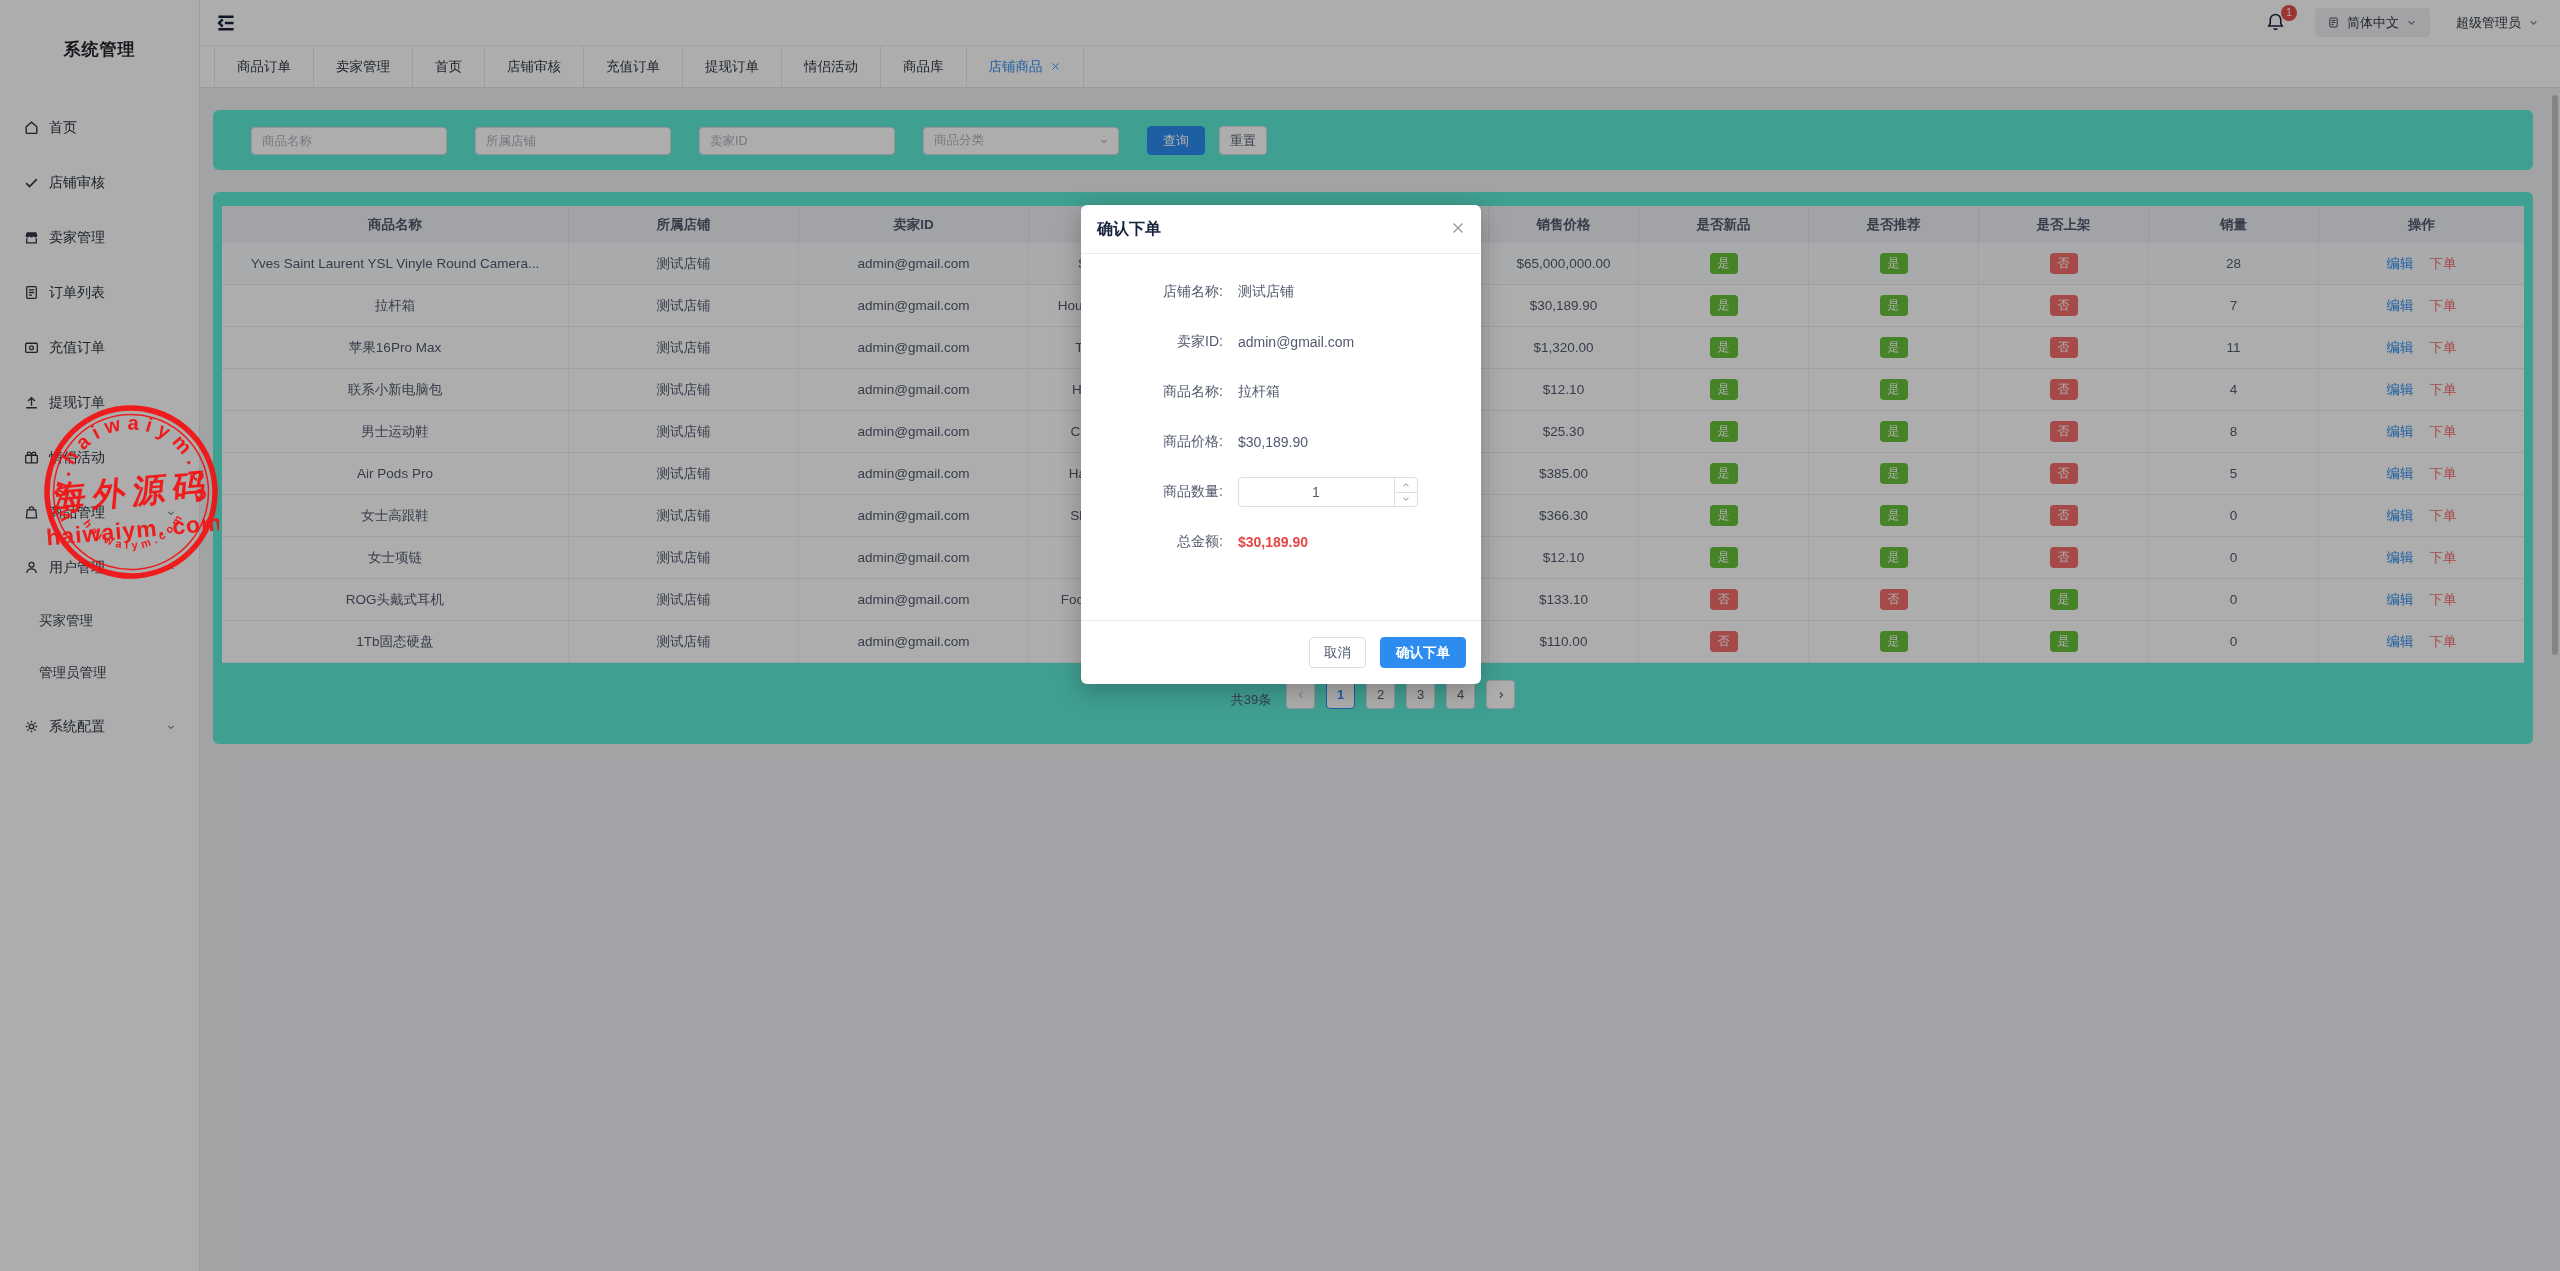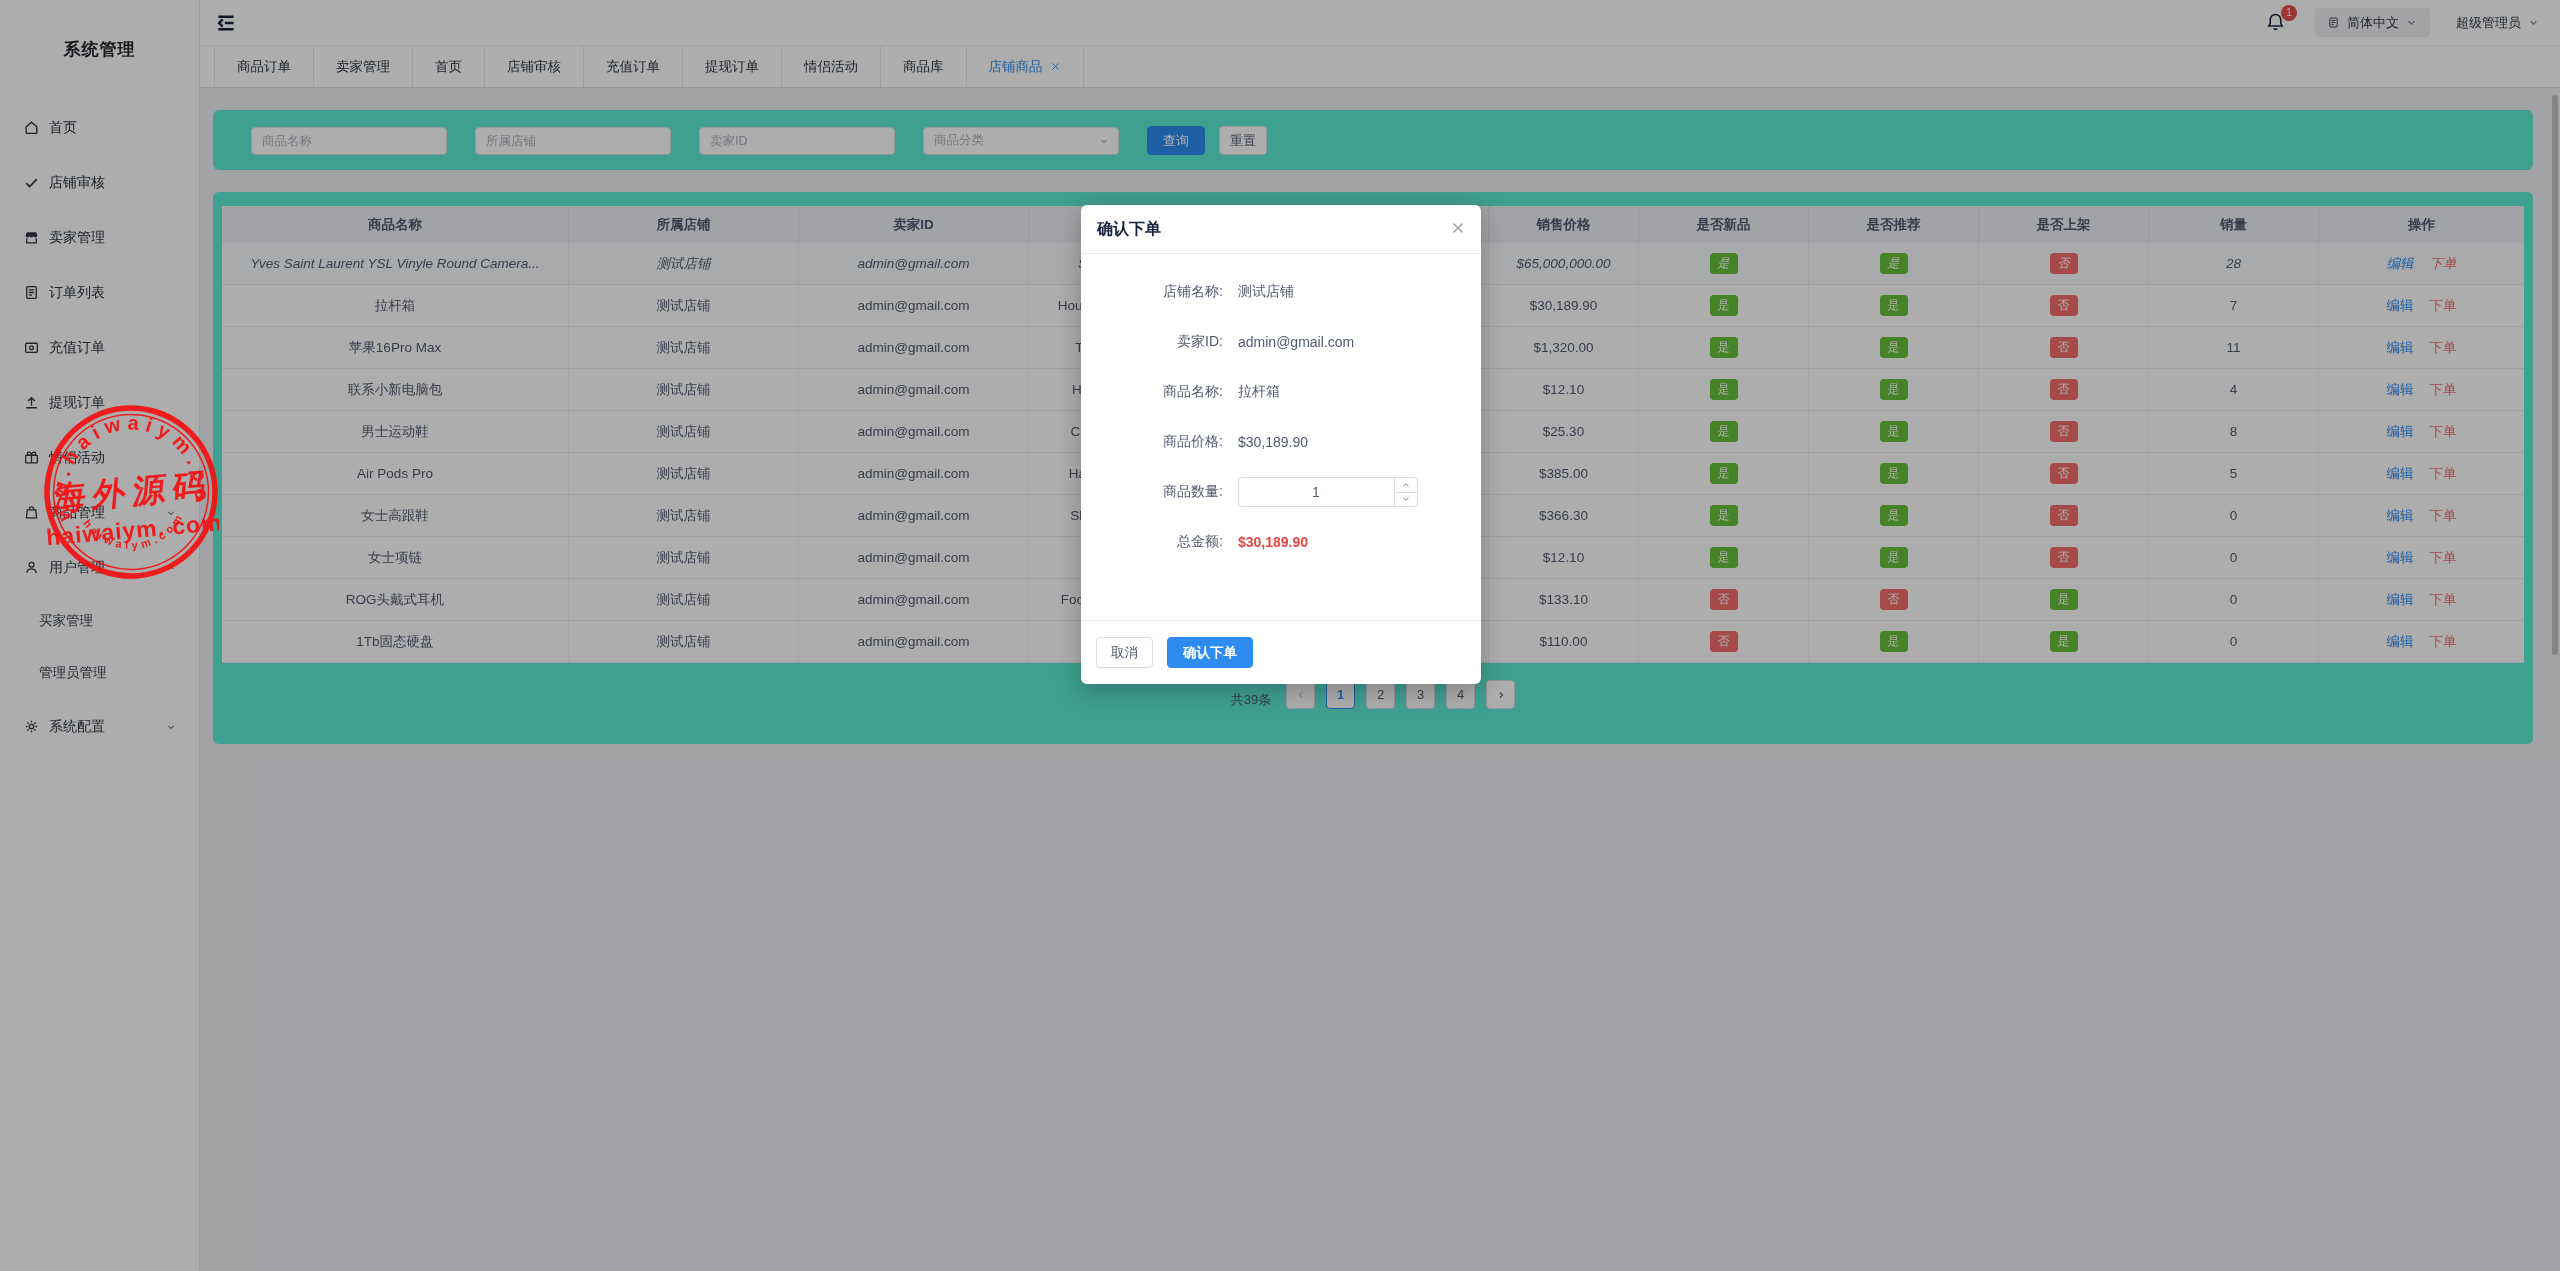--- a/index.html
+++ b/index.html
@@ -51,21 +51,21 @@
   .f-select { position:relative; width:196px; height:28px; border:1px solid #dcdee2; border-radius:4px; padding:0 10px; font-size:12.5px; color:#aeb3bd; background:#fff; display:flex; align-items:center; margin-right:28px; cursor:pointer; }
   .f-select .sel-chev { position:absolute; right:8px; width:12px; height:12px; color:#aeb3bd; display:inline-flex; }
   .btn { height:29px; border-radius:4px; font-size:13px; display:inline-flex; align-items:center; justify-content:center; cursor:pointer; font-family:inherit; }
   .btn-primary { background:var(--accent); color:#fff; width:58px; border:1px solid var(--accent); }
   .btn-plain { background:#fff; color:#515a6e; width:48px; border:1px solid #dcdee2; margin-left:14px; }
 
   .table-card { left:13px; top:103px; width:2320px; height:552px; padding:14px 9px 0 9px; }
   .thead, .tr { display:flex; align-items:center; }
   .thead { height:37px; background:#eef1f5; font-size:13.5px; font-weight:bold; color:#515a6e; }
   .tr { height:42px; background:#fff; border-bottom:1px solid #e8eaec; font-size:13.5px; color:#515a6e; }
-  .tr.hl { background:#fafbfd;font-style:italic; }
+  .tr.hl { background:#fafbfd; }
   .td { display:flex; align-items:center; justify-content:center; height:100%; overflow:hidden; white-space:nowrap; border-right:1px solid rgba(232,234,236,.6); }
   .thead .td { border-right:1px solid rgba(210,214,220,.6); }
   .td:last-child { border-right:none; }
   .c0{width:347px;} .c1{width:230px;} .c2{width:230px;} .c3{width:172px;} .c4{width:288px;}
   .c5{width:150px;} .c6{width:170px;} .c7{width:170px;} .c8{width:170px;} .c9{width:170px;} .c10{flex:1;}
   .badge { min-width:28px; height:21px; border-radius:4px; color:#fff; font-size:12px; display:inline-flex; align-items:center; justify-content:center; padding:0 7px; }
   .badge.yes { background:var(--success); }
   .badge.no { background:var(--danger); }
   .op-link { font-size:13.5px; cursor:pointer; }
   .op-edit { color:var(--accent); margin-right:16px; }
@@ -93,21 +93,21 @@
   .m-value { margin-left:15px; color:#515a6e; font-size:14px; }
   .m-value.total { color:var(--total-red); font-weight:bold; }
   .qty-wrap { position:relative; margin-left:15px; width:180px; height:30px; }
   .qty-input { width:100%; height:100%; border:1px solid #dcdee2; border-radius:4px; text-align:center; font-size:14px; color:#515a6e; outline:none; padding-right:24px; font-family:inherit; }
   .qty-steps { position:absolute; right:1px; top:1px; width:23px; height:28px; border-left:1px solid #dcdee2; display:flex; flex-direction:column; }
   .qty-step { flex:1; display:flex; align-items:center; justify-content:center; color:#808695; cursor:pointer; }
   .qty-step:first-child { border-bottom:1px solid #dcdee2; }
   .qty-step svg { width:10px; height:10px; }
   .buyer-input { margin-left:15px; width:180px; height:30px; border:1px solid #dcdee2; border-radius:4px; padding:0 10px; font-size:13px; color:#515a6e; outline:none; font-family:inherit; }
   .buyer-input::placeholder { color:#c0c4cc; }
-  .m-foot { position:absolute; left:0; right:0; bottom:0; height:64px; border-top:1px solid #e8eaec; display:flex; align-items:center; padding:0 15px; gap:14px; }
+  .m-foot { position:absolute; left:0; right:0; bottom:0; height:64px; border-top:1px solid #e8eaec; display:flex; align-items:center; justify-content:flex-end; padding:0 15px; gap:14px; }
   .m-btn { height:31px; border-radius:4px; font-size:13.5px; display:inline-flex; align-items:center; justify-content:center; cursor:pointer; font-family:inherit; }
   .m-cancel { width:57px; background:#fff; border:1px solid #dcdee2; color:#515a6e; }
   .m-confirm { width:86px; background:var(--accent); border:1px solid var(--accent); color:#fff; font-weight:bold; }
 
   
   .stamp { position:absolute; left:43px; top:404px; width:176px; height:176px; z-index:300; opacity:.93; }
   .stamp text, .stamp textPath { fill:#f31212; font-family:"Liberation Sans","DejaVu Sans",sans-serif; }
   svg.icon { display:block; }
 </style>
 </head>

